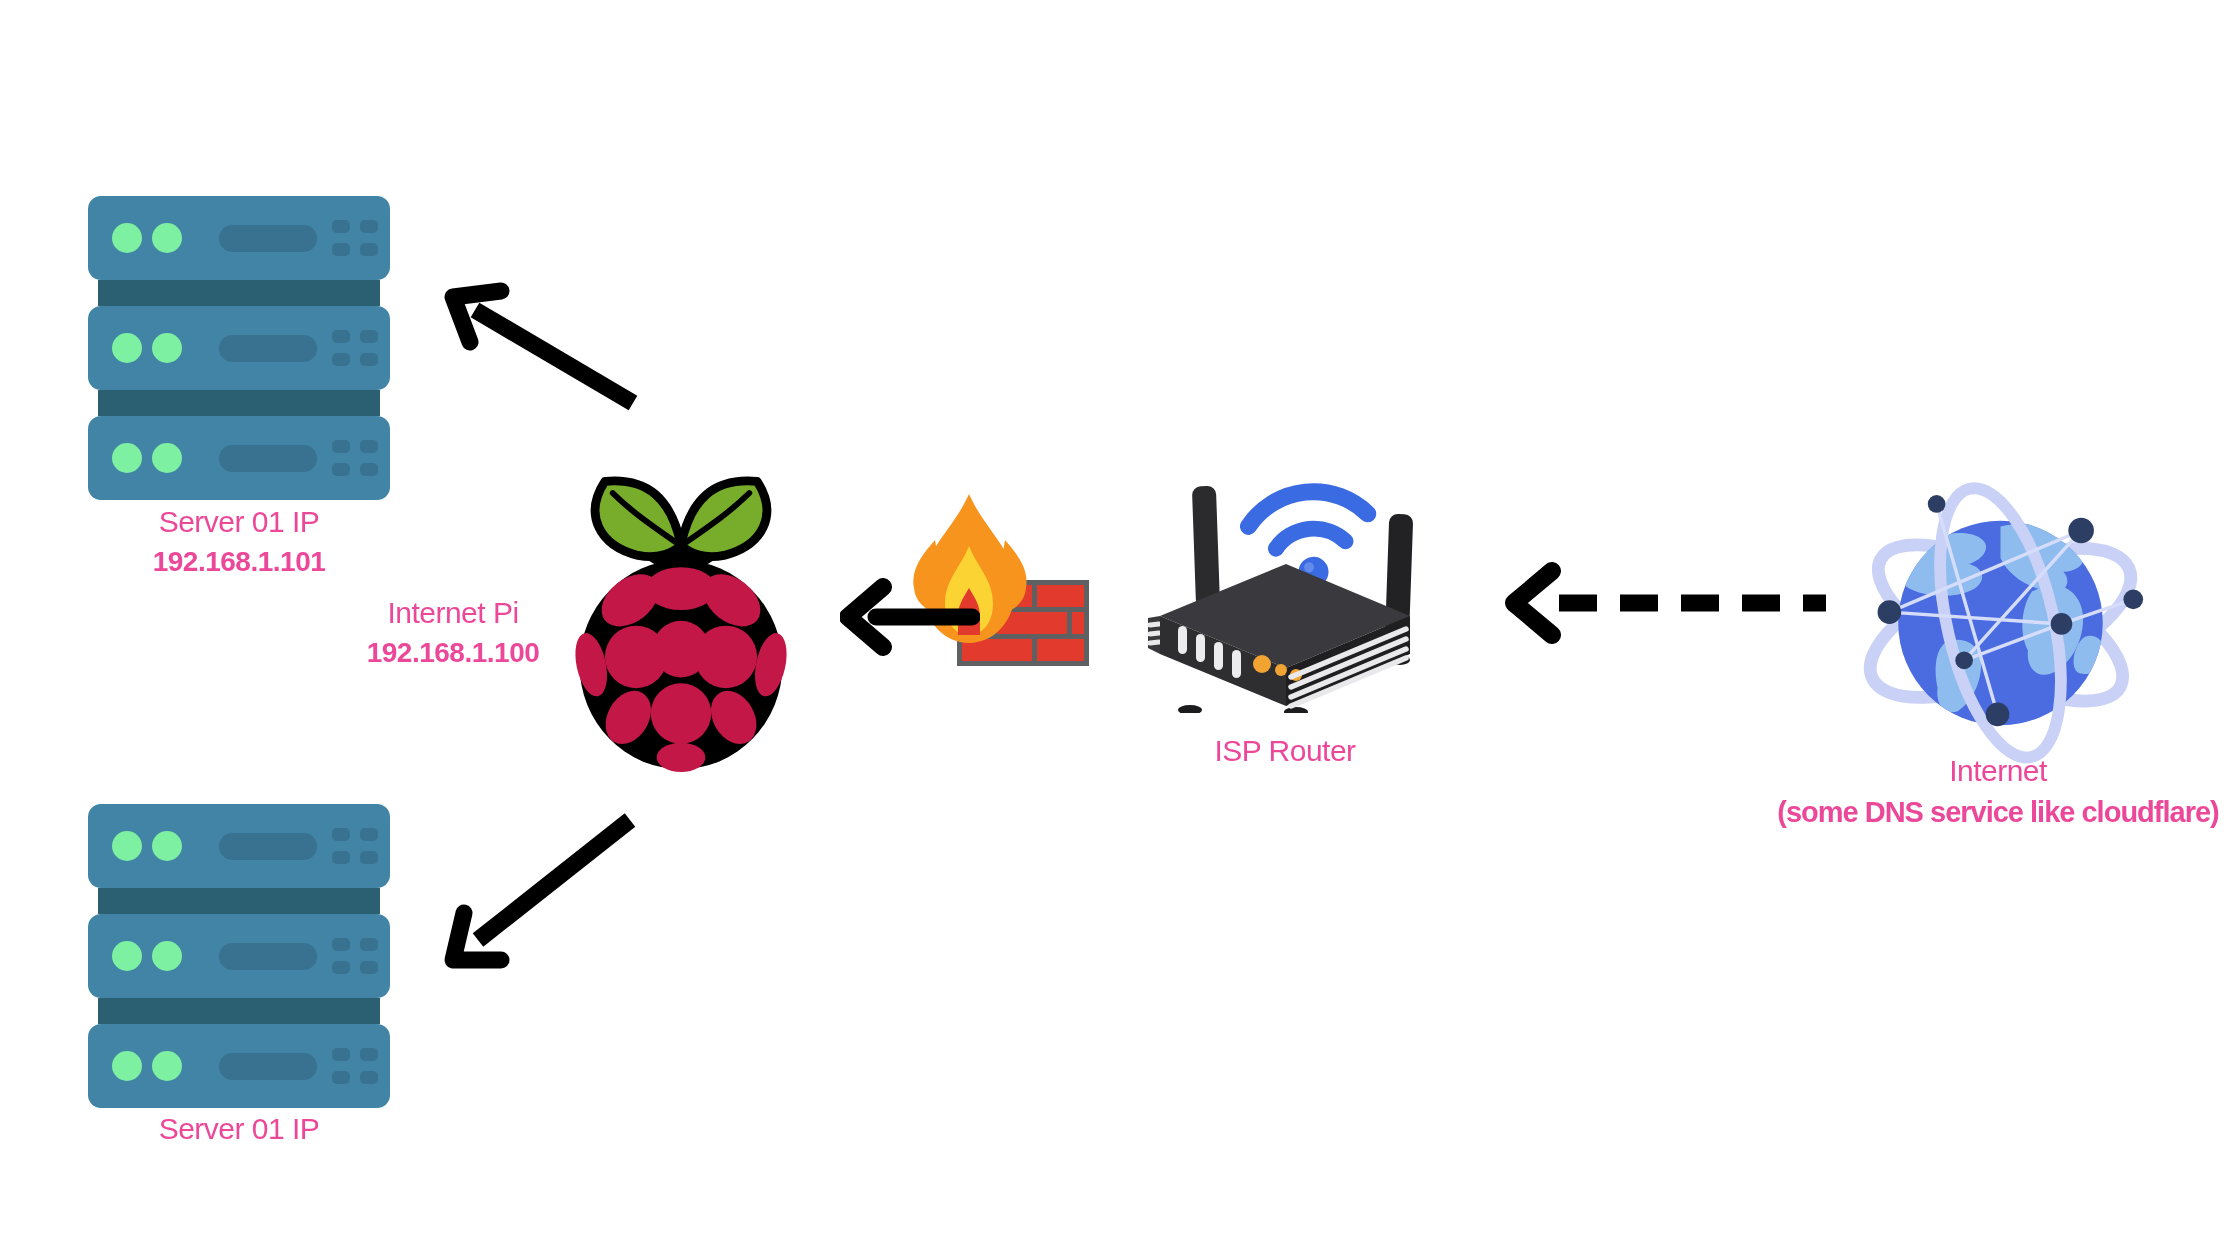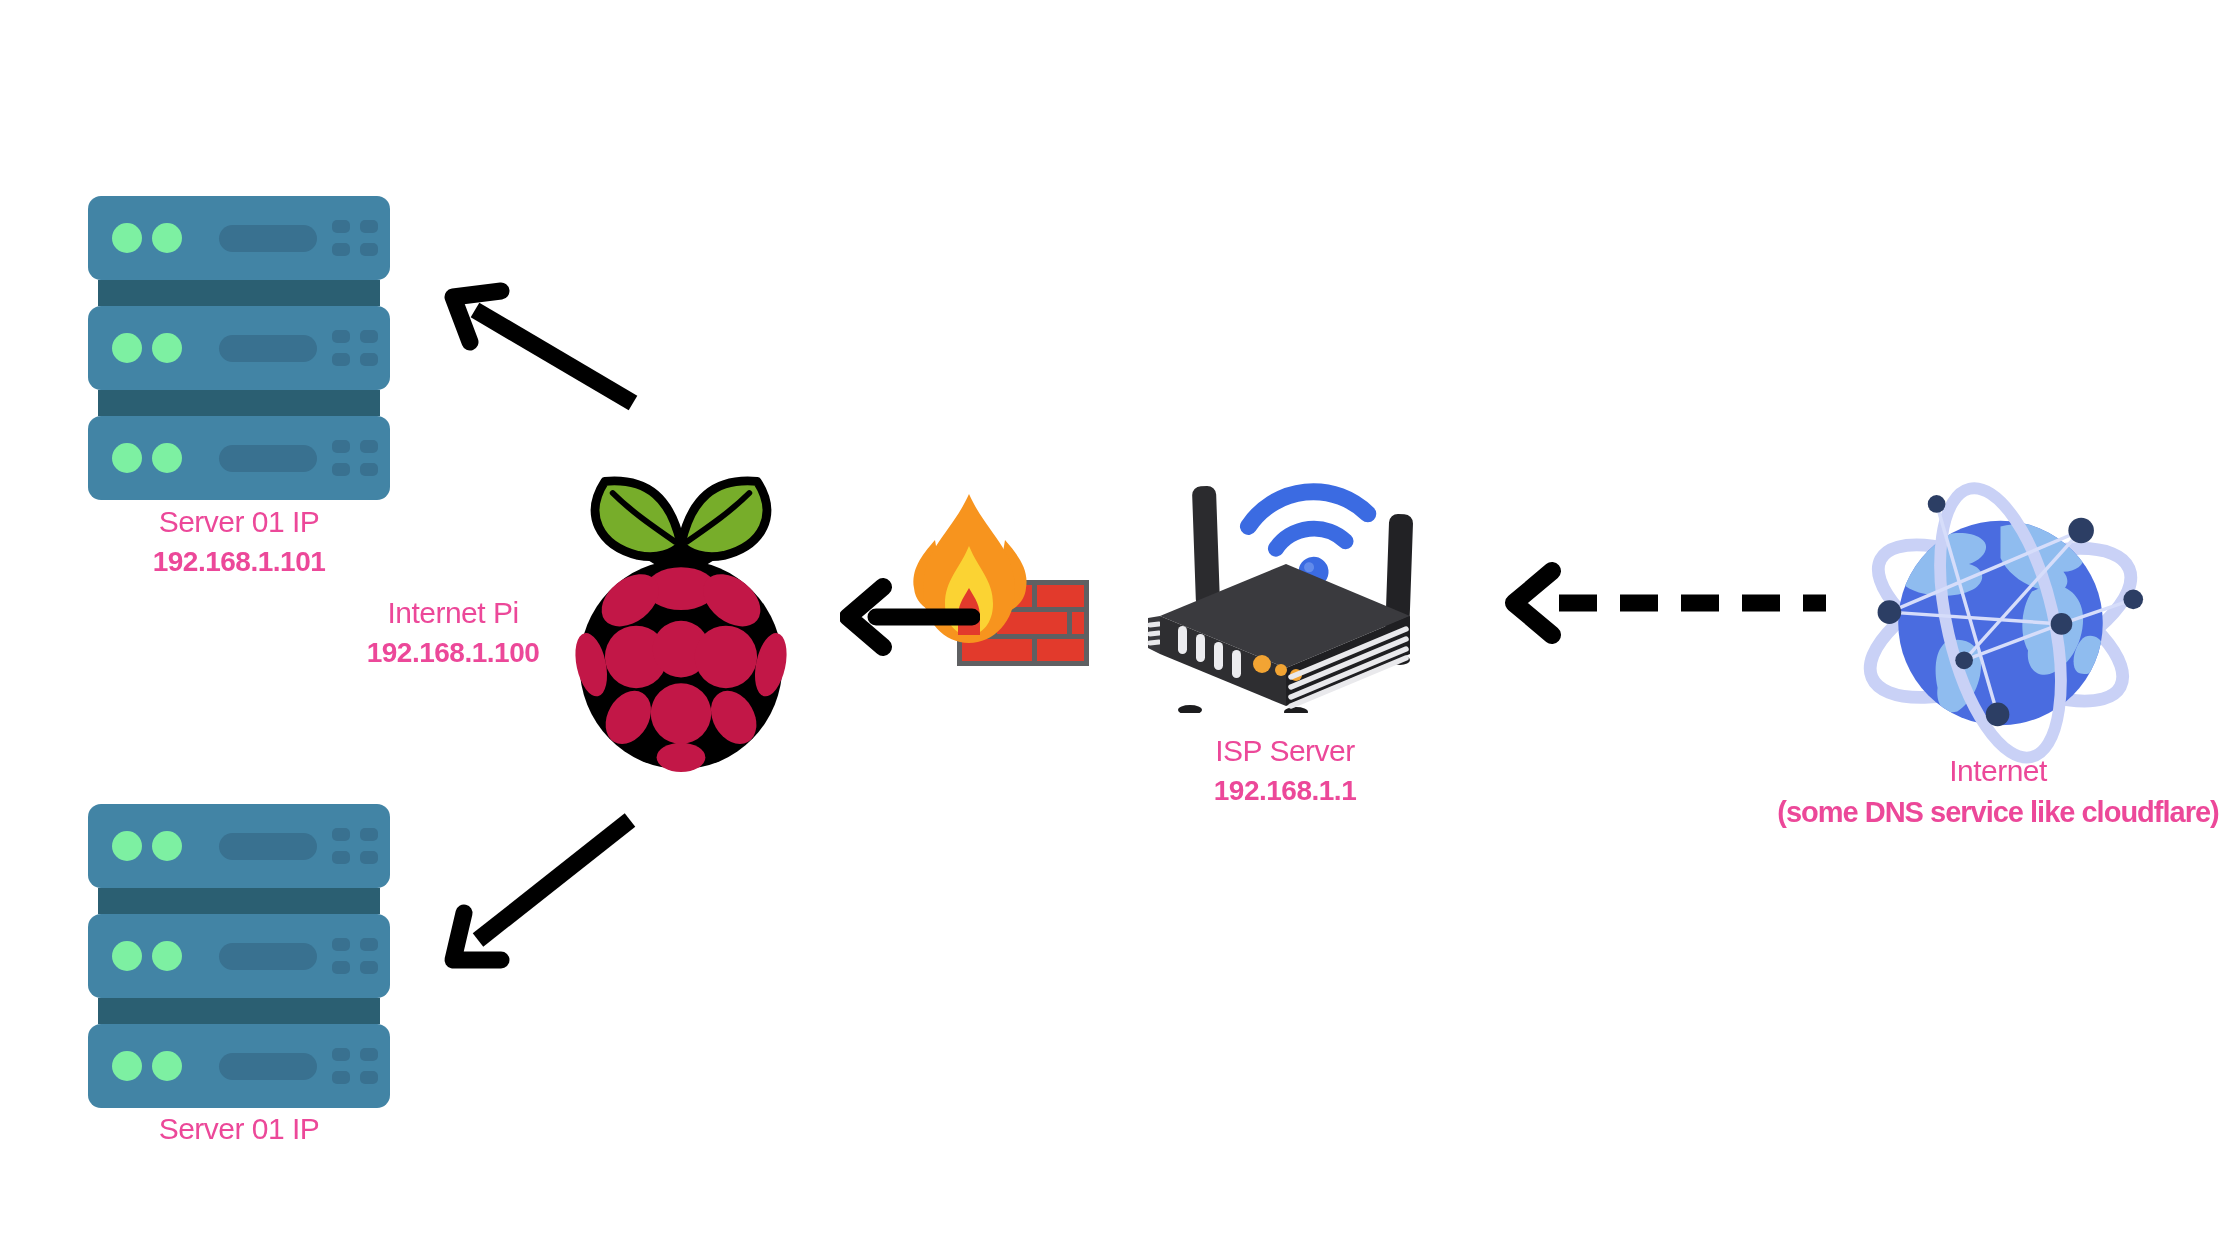--- a/index.html
+++ b/index.html
@@ -206,22 +206,21 @@
 
       <g stroke="#E9E9EC" stroke-width="5.5" stroke-linecap="round">
         <line x1="153" y1="229" x2="268" y2="181"></line>
         <line x1="153" y1="239" x2="268" y2="191"></line>
         <line x1="153" y1="249" x2="268" y2="201"></line>
         <line x1="153" y1="258" x2="268" y2="210"></line>
       </g>
     </svg>
   </div>
   <div class="abs node-label" style="left:1135px;top:732px;width:300px;">
-    <div class="name">ISP Server</div>
-    <div class="ip">192.168.1.1</div>
+    <div class="name">ISP Router</div>
   </div>
 
   <div class="abs" style="left:1504px;top:561px;">
     <svg width="336" height="84" viewBox="0 0 336 84">
       <path d="M55 42 L322 42" stroke="#000" stroke-width="17" stroke-dasharray="38 23"></path>
       <path d="M48 10 L10 42 L48 74" stroke="#000" stroke-width="18" stroke-linecap="round" stroke-linejoin="round" fill="none"></path>
     </svg>
   </div>
 
   <div class="abs" style="left:1853px;top:476px;">

